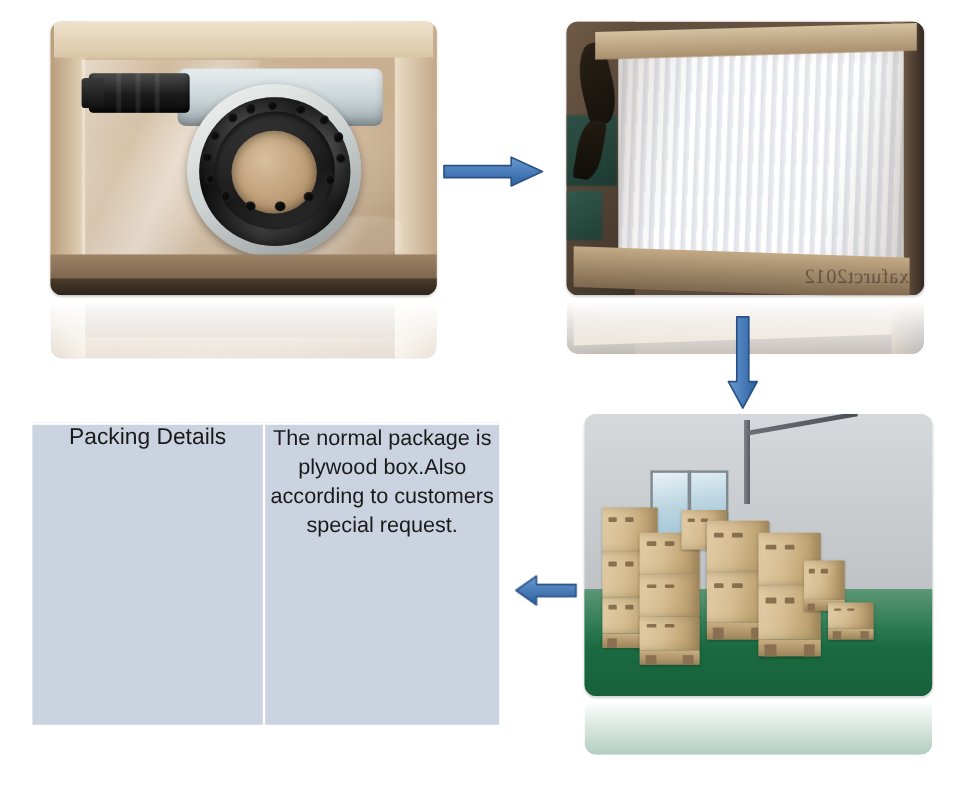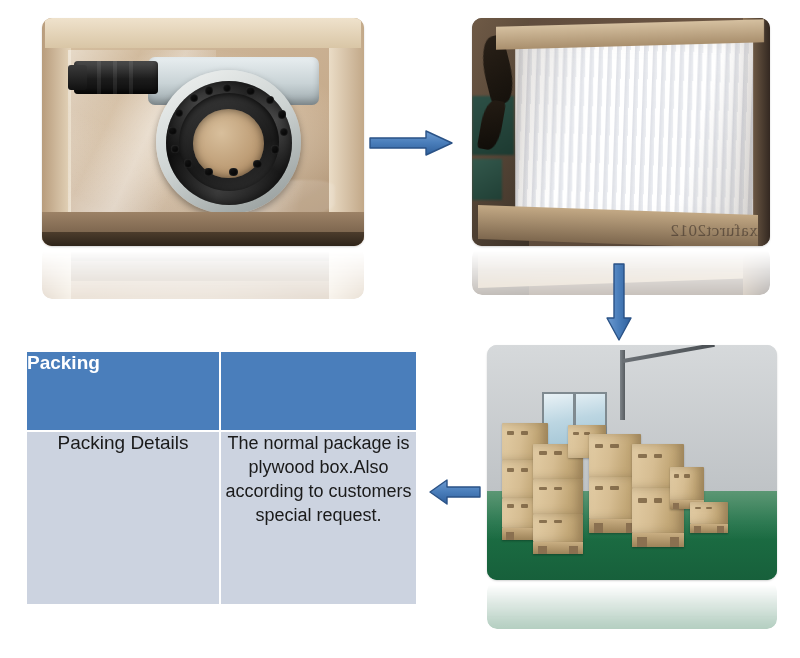--- a/index.html
+++ b/index.html
@@ -365,23 +365,19 @@
     </svg>
   </div>
 
   <table id="packing-table">
     <colgroup>
         <col class="col-a">
         <col class="col-b">
       </colgroup>
     <tbody>
       <tr>
-        <td class="th-cell">Packing</td>
-        <td class="th-cell last"></td>
-      </tr>
-      <tr>
         <td class="td-cell label-cell">Packing Details</td>
         <td class="td-cell last detail-cell">The normal package is plywood box.Also according to customers special request.</td>
       </tr>
     </tbody>
   </table>
 
 </div>
 
 </body></html>

